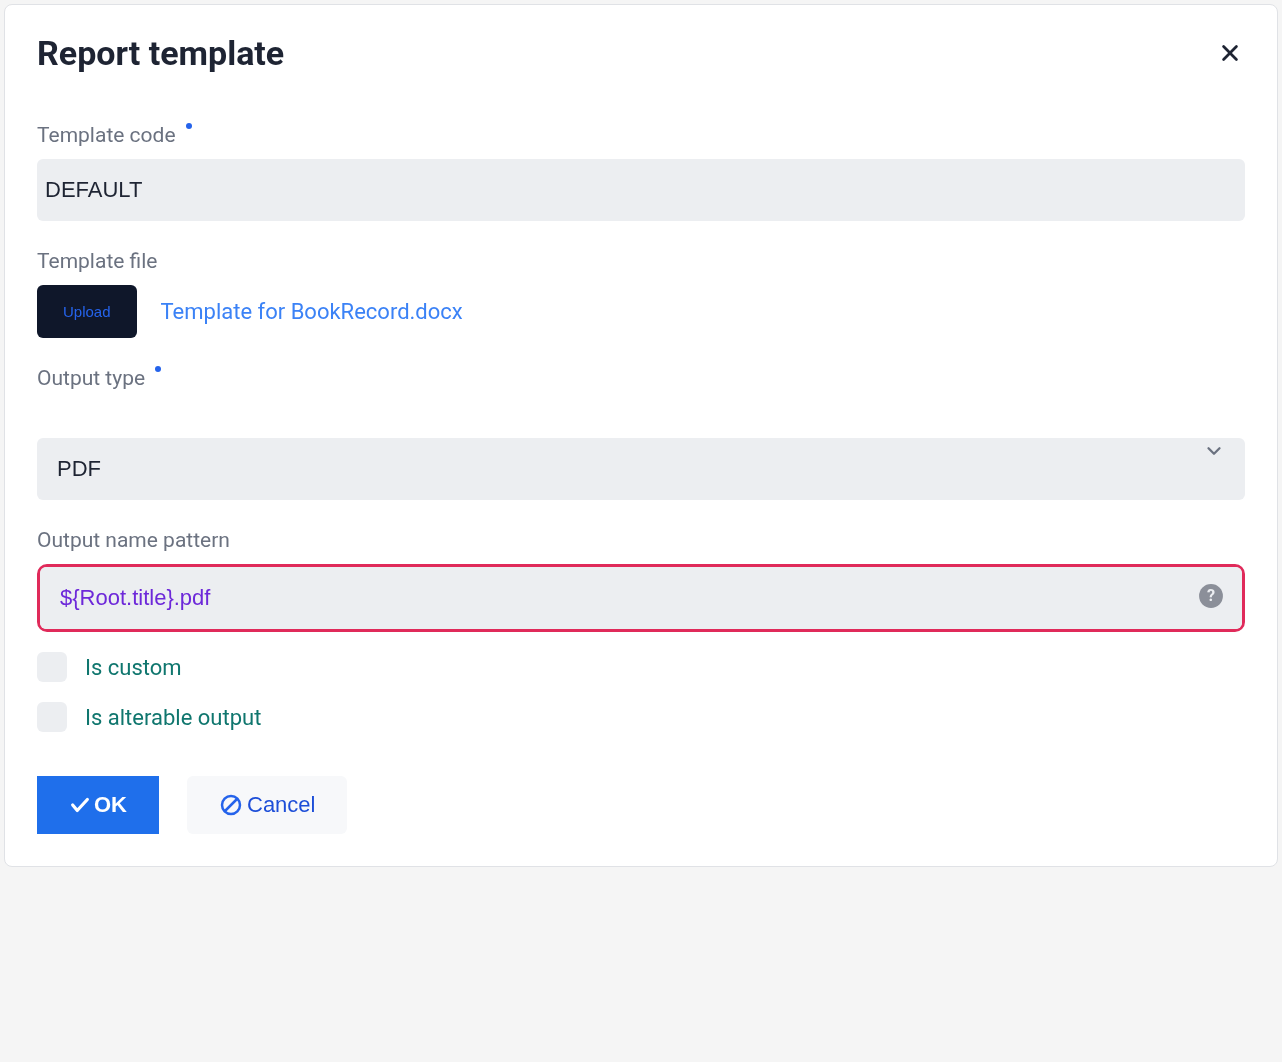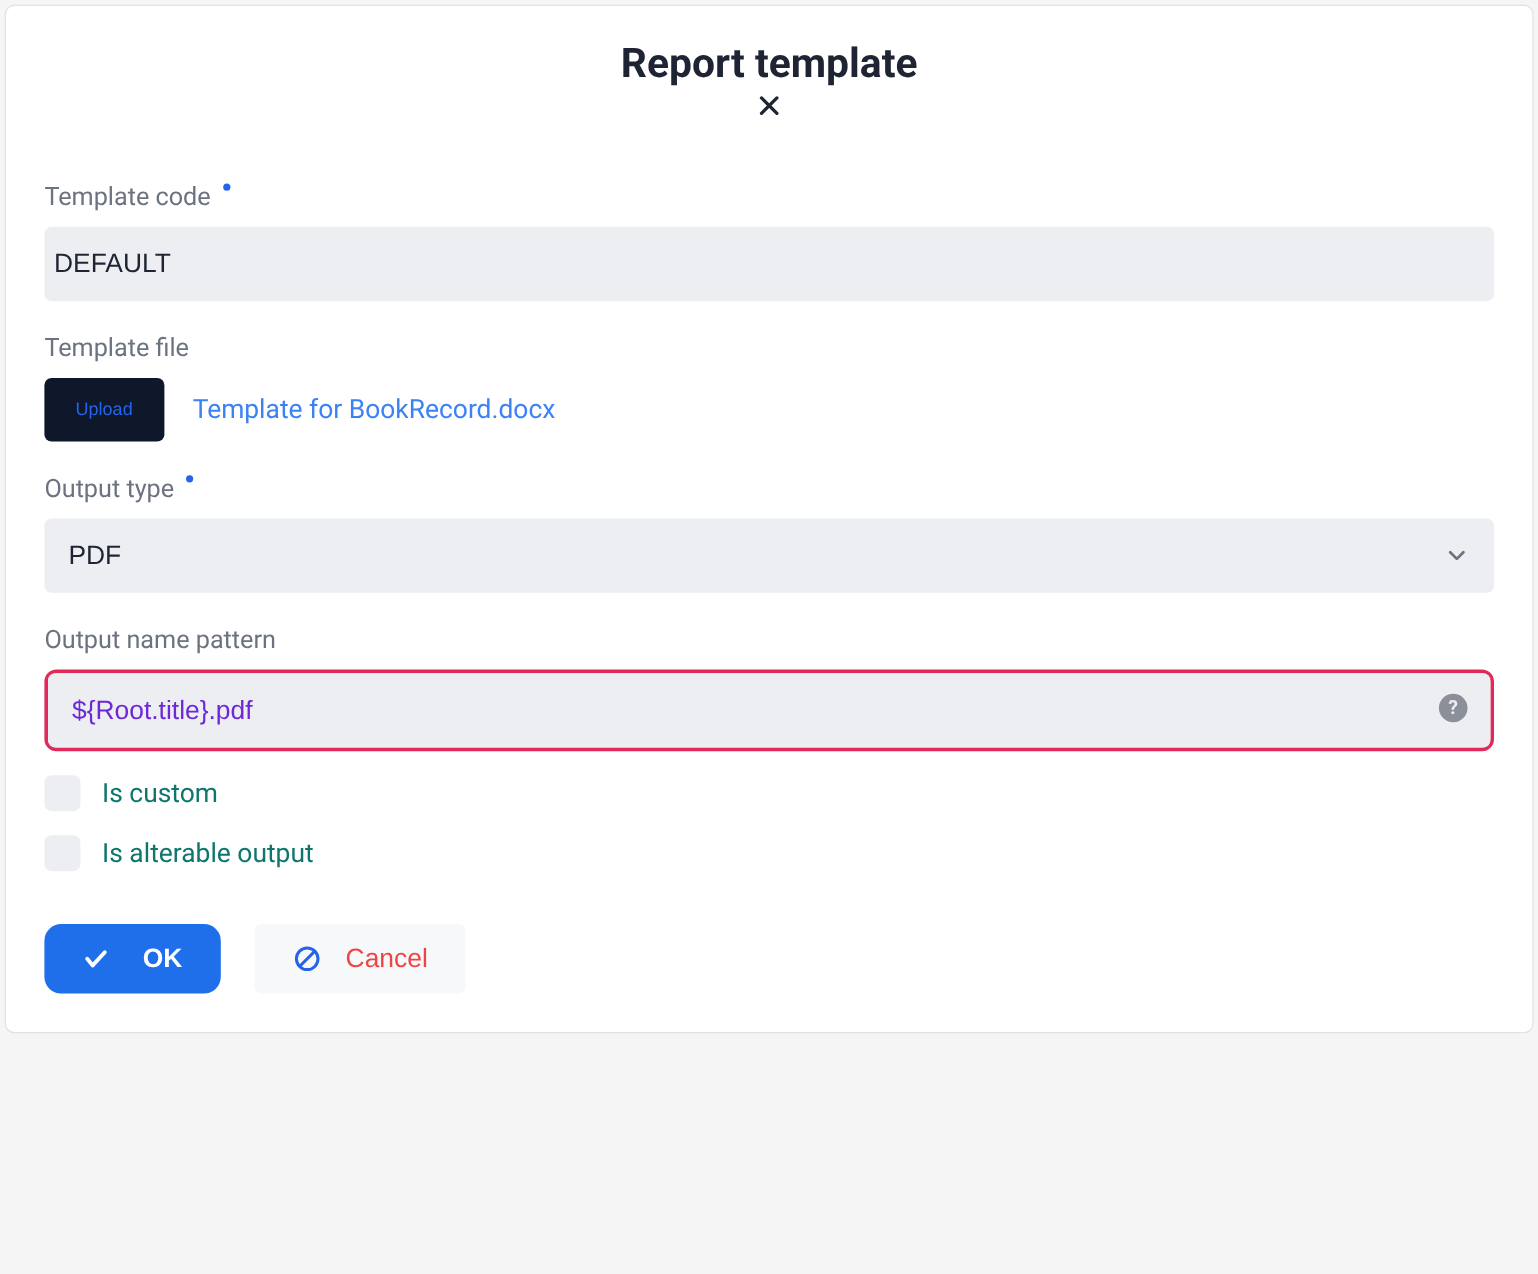--- a/index.html
+++ b/index.html
@@ -17,21 +17,20 @@
       border: 1px solid #e0e2e6;
       border-radius: 8px;
       width: 1274px;
       padding: 28px 32px 32px 32px;
     }
     .dialog-header {
       display: flex;
       justify-content: space-between;
       align-items: center;
       margin-bottom: 50px;
-      flex-direction: column;
     }
     .dialog-title {
       font-size: 34px;
       font-weight: 700;
       color: #1e2433;
     }
     .close-btn {
       background: none;
       border: none;
       cursor: pointer;
@@ -100,20 +99,21 @@
       background: #eceef1;
       border: none;
       border-radius: 6px;
       padding: 18px 50px 18px 20px;
       font-size: 22px;
       color: #1e2433;
       cursor: pointer;
       appearance: none;
       outline: none;
       text-align: left;
+      margin-top: 36px;
     }
     .chevron-down {
       position: absolute;
       right: 20px;
       top: 50%;
       transform: translateY(-50%);
       pointer-events: none;
     }
     .pattern-row {
       position: relative;
@@ -157,40 +157,40 @@
     }
     .button-row {
       display: flex;
       gap: 28px;
       margin-top: 44px;
     }
     .ok-btn {
       background: #1f6feb;
       color: #ffffff;
       border: none;
-      border-radius: 14px;
+      border-radius: 0;
       padding: 16px 32px;
       font-size: 22px;
       font-weight: 600;
       cursor: pointer;
       display: flex;
       align-items: center;
-      gap: 28px;
+      gap: 3px;
     }
     .cancel-btn {
       background: #f7f8fa;
-      color: #ef4444;
+      color: #1d4ed8;
       border: none;
       border-radius: 6px;
       padding: 16px 32px;
       font-size: 22px;
       cursor: pointer;
       display: flex;
       align-items: center;
-      gap: 20px;
+      gap: 4px;
     }
   </style>
 </head>
 <body>
 
 <div class="dialog">
   <div class="dialog-header">
     <h1 class="dialog-title">Report template</h1>
     <button class="close-btn">
       <svg viewBox="0 0 24 24" fill="none" stroke="#1e2433" stroke-width="3" stroke-linecap="round">

